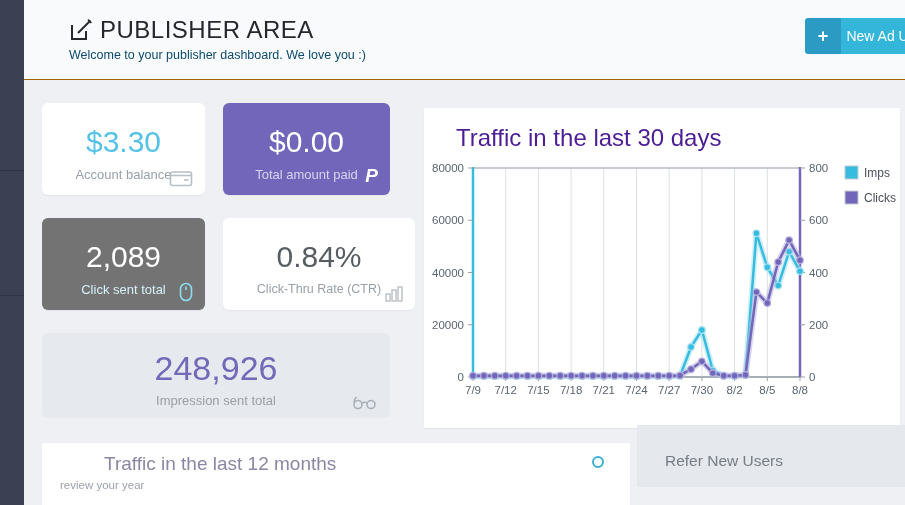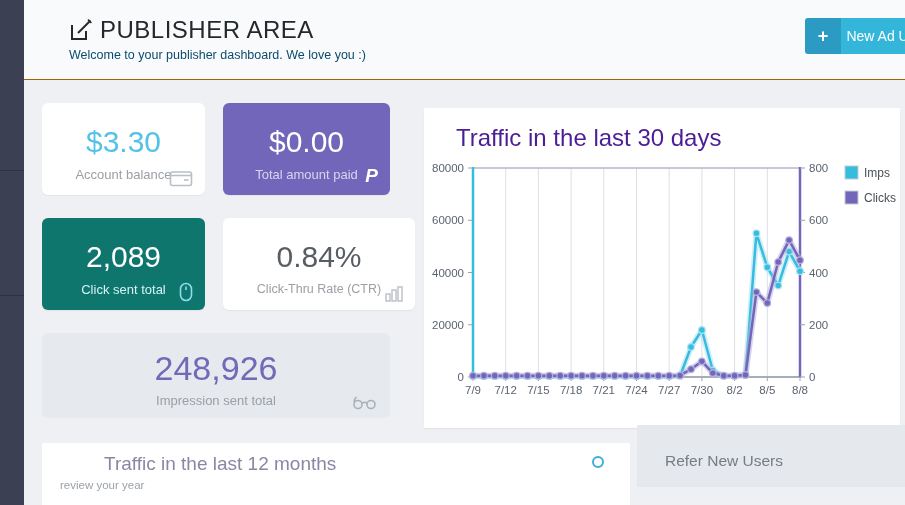--- a/index.html
+++ b/index.html
@@ -26,21 +26,21 @@
   .new-ad-btn .lbl { flex:1; background:#33b6da; color:#fff; display:flex;
     align-items:center; justify-content:center; font-size:14px; }
   
   .card { position:absolute; border-radius:6px; box-shadow:0 1px 1px rgba(0,0,0,0.05); }
   .stat { text-align:center; }
   .stat .value { display:block; margin-top:22px; font-size:30px; font-weight:300; }
   .stat .label { display:block; margin-top:8px; font-size:13px; }
   .corner-icon { position:absolute; right:12px; bottom:8px; }
   .c-white { background:#ffffff; }
   .c-purple { background:#7266ba; }
-  .c-cyan { background:#0f766e; }
+  .c-cyan { background:#737373; }
   .c-gray { background:#e6e9ed; box-shadow:none; }
   .v-cyan { color:#54c2e8; }
   .v-white { color:#ffffff; }
   .v-dark { color:#585d63; }
   .v-purple { color:#7468b8; }
   .l-gray { color:#9aa0a6; }
   .l-lavender { color:#d9d4ee; }
   .l-ice { color:#d6f2f9; }
   .paypal-p { font-size:19px; font-weight:bold; font-style:italic; color:#ffffff; }
   

